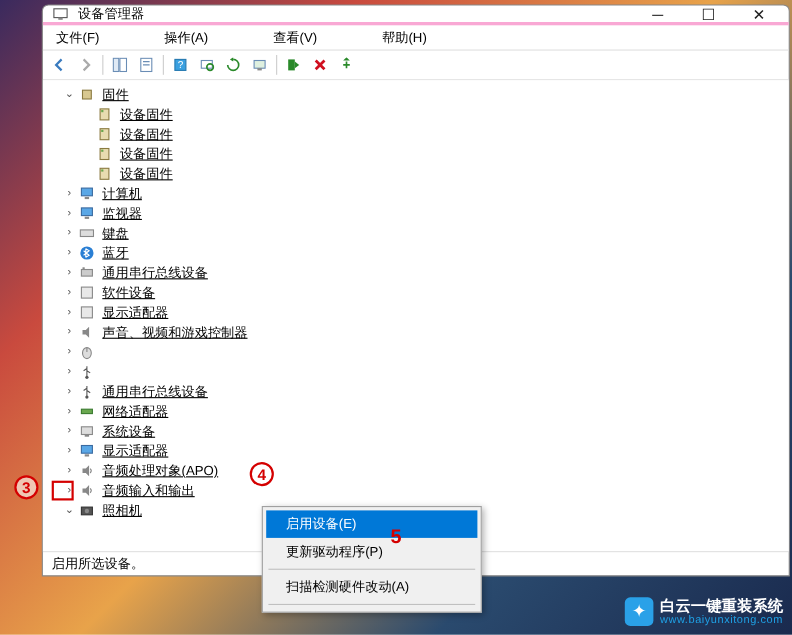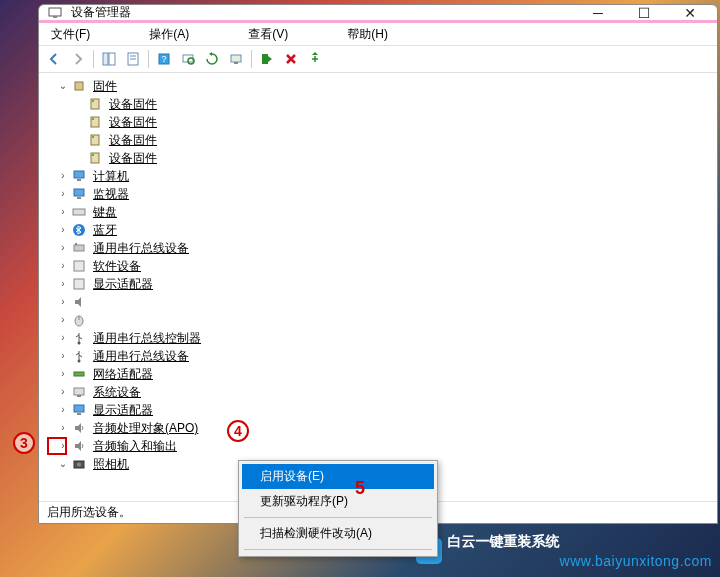--- a/index.html
+++ b/index.html
@@ -23,23 +23,23 @@
 .statusbar { height: 22px; border-top: 1px solid #e0e0e0; font-size: 12px; padding: 2px 8px; display: flex; align-items: center; }
 .contextmenu { position: absolute; left: 238px; top: 460px; width: 200px; background: #f0f0f0; border: 1px solid #a0a0a0; box-shadow: 2px 2px 6px rgba(0,0,0,0.3); font-size: 12px; padding: 3px; z-index: 10; }
 .contextmenu .cmitem { padding: 4px 18px; cursor: pointer; }
 .contextmenu .cmitem.highlighted { background: #0078d7; color: #fff; }
 .contextmenu .cmsep { height: 1px; background: #c0c0c0; margin: 3px 2px; }
 .annotation { position: absolute; font-size: 18px; font-weight: bold; color: #d40000; z-index: 20; pointer-events: none; }
 .annotation.circle { width: 22px; height: 22px; border: 2px solid #d40000; border-radius: 50%; display: flex; align-items: center; justify-content: center; font-size: 14px; background: rgba(255,255,255,0.6); }
 .redbox { position: absolute; border: 2px solid #d40000; z-index: 19; pointer-events: none; }
 .watermark { position: absolute; right: 8px; bottom: 8px; display: flex; align-items: center; gap: 6px; z-index: 5; }
 .watermark .logo { width: 26px; height: 26px; background: #2aa1e8; border-radius: 5px; display: flex; align-items: center; justify-content: center; color: #fff; font-size: 16px; }
-.watermark .txt { display: flex; flex-direction: row; line-height: 1.1; }
+.watermark .txt { display: flex; flex-direction: column; line-height: 1.1; }
 .watermark .txt .t1 { color: #fff; font-size: 14px; font-weight: bold; }
-.watermark .txt .t2 { color: #1fa0e4; font-size: 14px; letter-spacing: 0.5px; margin-top: 20px; }
+.watermark .txt .t2 { color: #1fa0e4; font-size: 10px; letter-spacing: 0.5px; }
 svg { display: block; }
 </style>
 </head>
 <body>
 
 <div class="window">
 
   <div class="titlebar">
     <span class="icon">
       <svg width="14" height="14" viewBox="0 0 14 14">
@@ -248,39 +248,39 @@
           </span>
     <span class="label">显示适配器</span>
   </div>
         <div class="tree-node" style="padding-left:8px">
     <span class="expander">›</span>
     <span class="node-icon">
             <svg width="14" height="14" viewBox="0 0 14 14">
               <path d="M3 5 L6 5 L9 2 L9 12 L6 9 L3 9 Z" fill="#888"></path>
             </svg>
           </span>
+    <span class="label">声音、视频和游戏控制器</span>
   </div>
         <div class="tree-node" style="padding-left:8px">
     <span class="expander">›</span>
     <span class="node-icon">
             <svg width="14" height="14" viewBox="0 0 14 14">
               <ellipse cx="7" cy="8" rx="4" ry="5" fill="#ddd" stroke="#888"></ellipse>
               <line x1="7" y1="3" x2="7" y2="7" stroke="#888"></line>
             </svg>
           </span>
   </div>
         <div class="tree-node" style="padding-left:8px">
     <span class="expander">›</span>
     <span class="node-icon">
             <svg width="14" height="14" viewBox="0 0 14 14">
               <path d="M7 2 L7 12 M7 4 L4 6 M7 6 L10 8" stroke="#555" fill="none"></path>
               <circle cx="7" cy="12" r="1.5" fill="#555"></circle>
             </svg>
           </span>
-    <span class="label">通用串行总线控制器</span>
   </div>
         <div class="tree-node" style="padding-left:8px">
     <span class="expander">›</span>
     <span class="node-icon">
             <svg width="14" height="14" viewBox="0 0 14 14">
               <path d="M7 2 L7 12 M7 4 L4 6 M7 6 L10 8" stroke="#555" fill="none"></path>
               <circle cx="7" cy="12" r="1.5" fill="#555"></circle>
             </svg>
           </span>
     <span class="label">通用串行总线设备</span>

